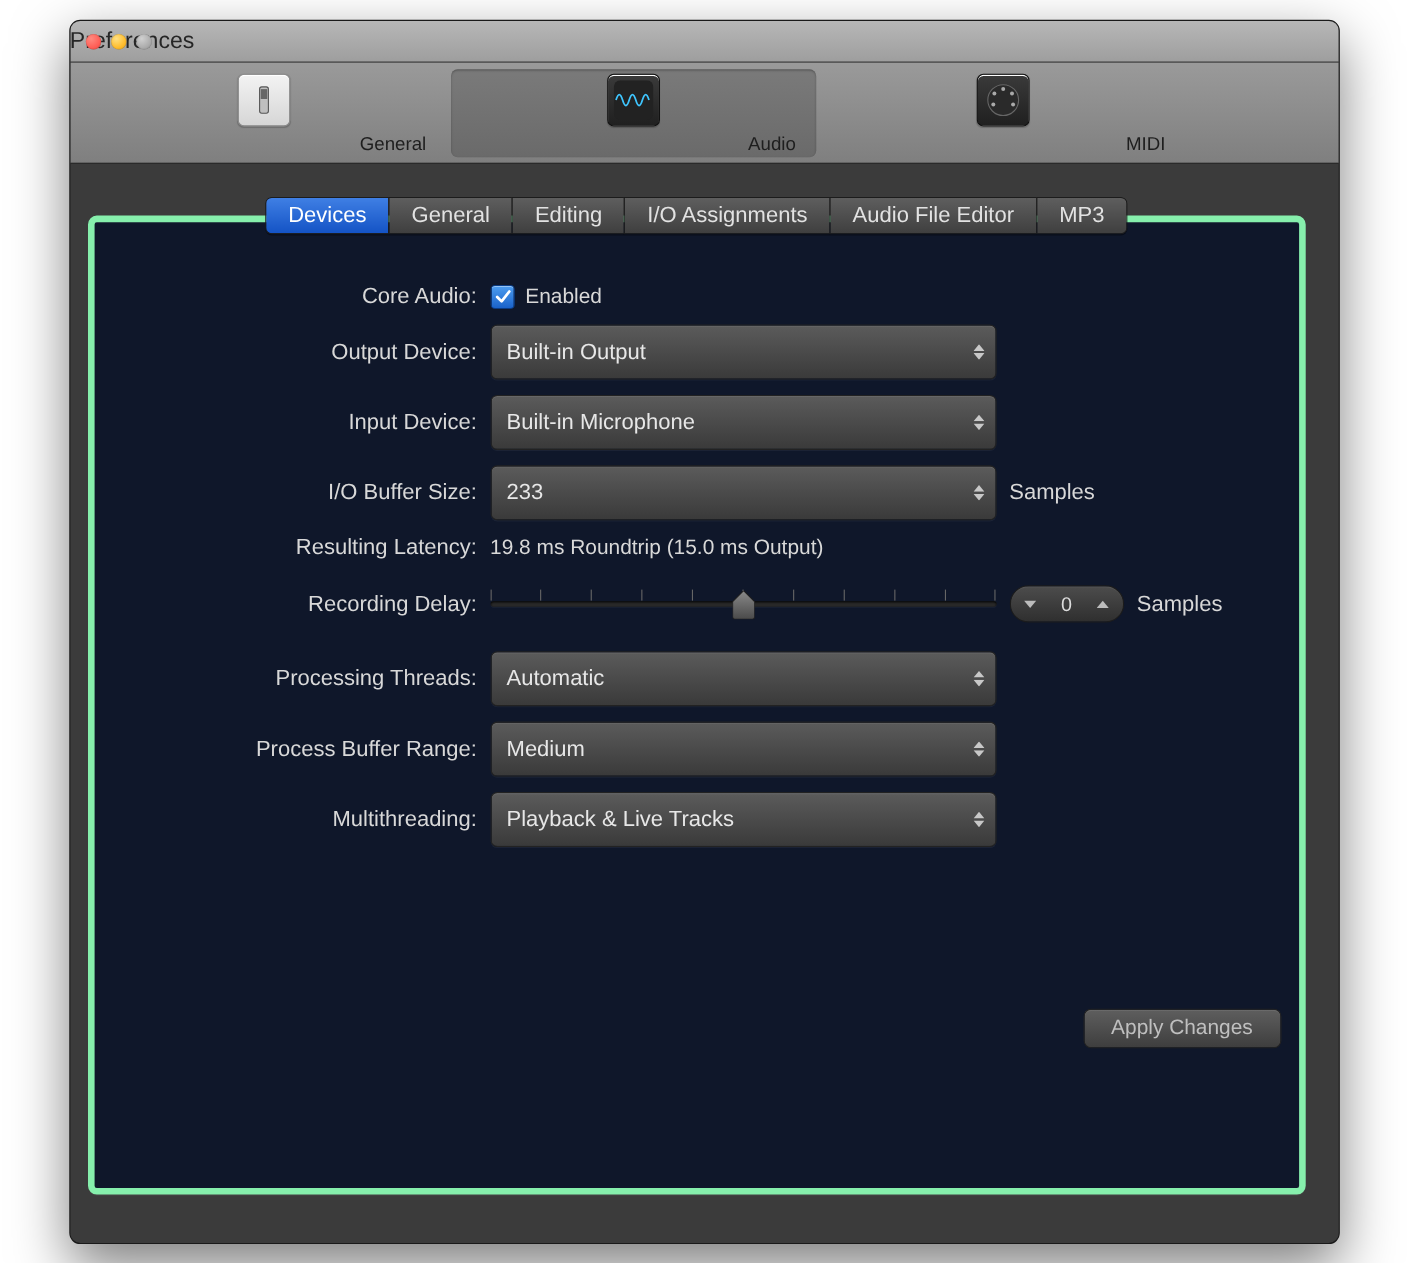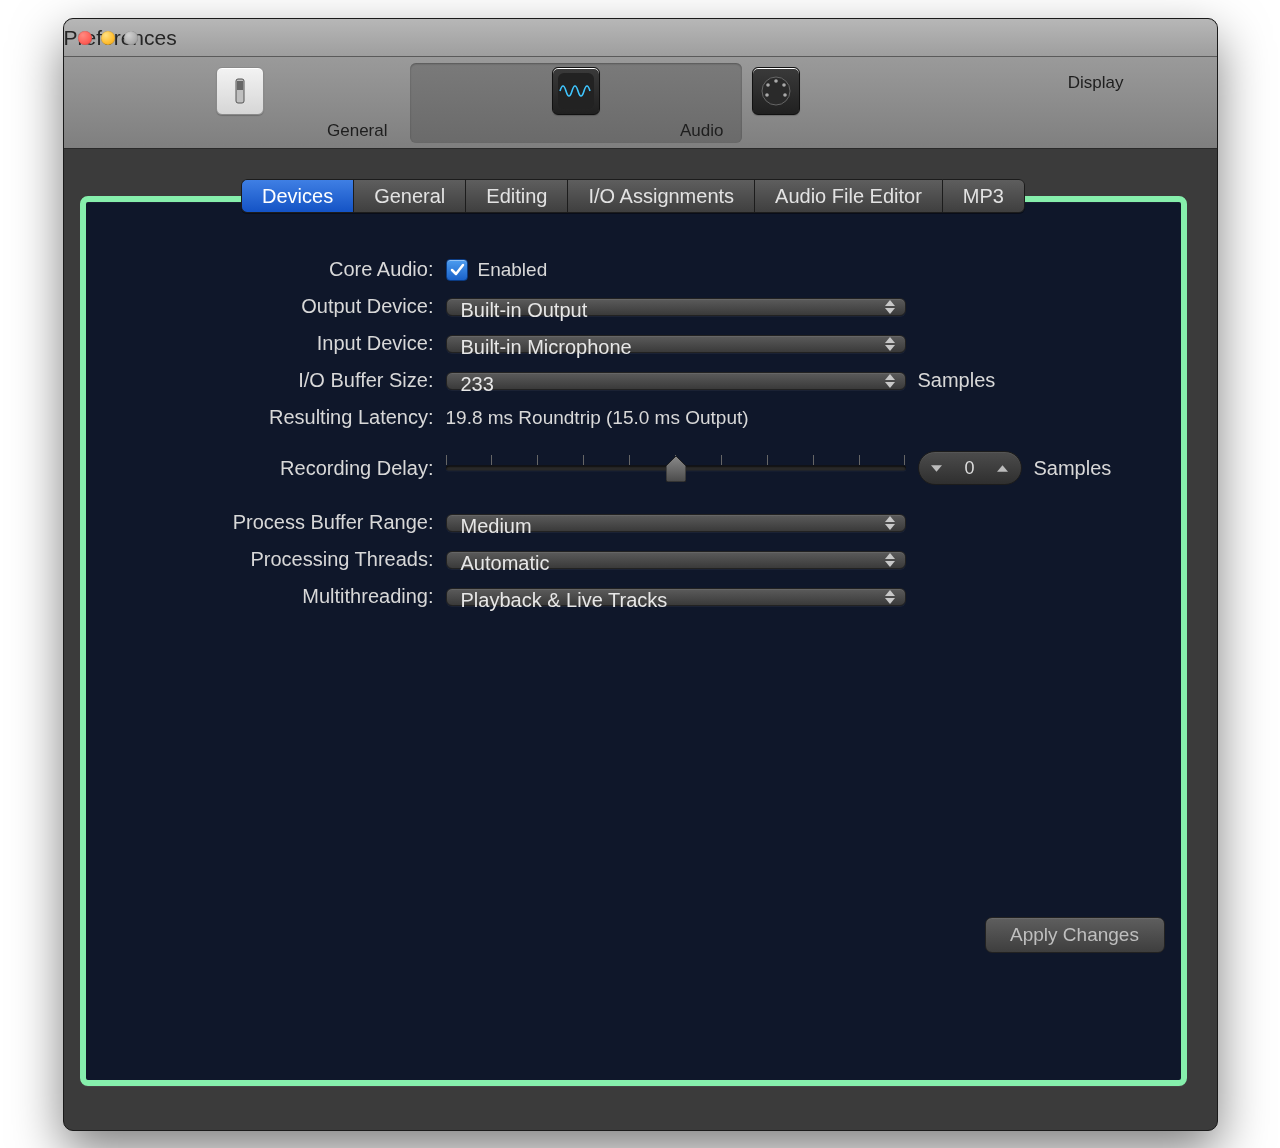--- a/index.html
+++ b/index.html
@@ -80,26 +80,26 @@
     width:22px;height:22px;border-radius:4px;
     background:linear-gradient(#4d9df0,#1a62c9);
     border:1px solid #0b3b82;
     box-shadow:inset 0 1px 0 rgba(255,255,255,0.4);
     display:flex;align-items:center;justify-content:center;
     margin-right:10px; color:#fff;
   }
   .cb svg{width:16px;height:16px;}
   
   .select{
-    width:460px; height:18px;
+    width:460px; height:50px;
     background:linear-gradient(#5b5b5b,#3a3a3a);
     border:1px solid #222;
     border-radius:6px;
     color:#e7e7e7; font-size:20px;
-    display:flex; 
+    display:flex; align-items:center;
     padding:0 32px 0 14px;
     position:relative; cursor:pointer;
     box-shadow:0 1px 0 rgba(255,255,255,0.05), inset 0 1px 0 rgba(255,255,255,0.08);
   }
   .select .arrows{
     position:absolute; right:10px; top:50%; transform:translateY(-50%);
     display:flex; flex-direction:column; line-height:0; gap:2px; color:#c8c8c8;
   }
   .select .arrows svg{width:10px;height:6px;}
   .suffix{ color:#d8d8d8; font-size:20px; margin-left:12px;}
@@ -180,20 +180,21 @@
       <div class="iconbox dark">
         <svg class="icon-svg" viewBox="0 0 36 36">
             <circle cx="18" cy="18" r="14" fill="#2a2a2a" stroke="#666"></circle>
             <circle cx="18" cy="8" r="1.8" fill="#aaa"></circle>
             <circle cx="10" cy="12" r="1.8" fill="#aaa"></circle>
             <circle cx="26" cy="12" r="1.8" fill="#aaa"></circle>
             <circle cx="9" cy="22" r="1.8" fill="#aaa"></circle>
             <circle cx="27" cy="22" r="1.8" fill="#aaa"></circle>
           </svg>
       </div>
+      <div class="label">MIDI</div>
     </div>
     <div class="tool">
 
       <div class="label">Display</div>
     </div>
 
   </div>
 
   <div class="body">
 
@@ -306,38 +307,38 @@
             </svg>
           <span>0</span>
           <svg viewBox="0 0 10 10">
               <path d="M0 8 L5 2 L10 8 Z"></path>
             </svg>
         </div>
         <div class="suffix">Samples</div>
       </div>
 
       <div class="row">
+        <div class="label">Processing Threads:</div>
+        <div class="select">
+          <span>Automatic</span>
+          <span class="arrows">
+            <svg viewBox="0 0 10 6">
+                <path d="M0 6 L5 0 L10 6 Z" fill="currentColor"></path>
+              </svg>
+            <svg viewBox="0 0 10 6">
+                <path d="M0 0 L5 6 L10 0 Z" fill="currentColor"></path>
+              </svg>
+          </span>
+        </div>
+      </div>
+
+      <div class="row">
         <div class="label">Process Buffer Range:</div>
         <div class="select">
           <span>Medium</span>
-          <span class="arrows">
-            <svg viewBox="0 0 10 6">
-                <path d="M0 6 L5 0 L10 6 Z" fill="currentColor"></path>
-              </svg>
-            <svg viewBox="0 0 10 6">
-                <path d="M0 0 L5 6 L10 0 Z" fill="currentColor"></path>
-              </svg>
-          </span>
-        </div>
-      </div>
-
-      <div class="row">
-        <div class="label">Processing Threads:</div>
-        <div class="select">
-          <span>Automatic</span>
           <span class="arrows">
             <svg viewBox="0 0 10 6">
                 <path d="M0 6 L5 0 L10 6 Z" fill="currentColor"></path>
               </svg>
             <svg viewBox="0 0 10 6">
                 <path d="M0 0 L5 6 L10 0 Z" fill="currentColor"></path>
               </svg>
           </span>
         </div>
       </div>

